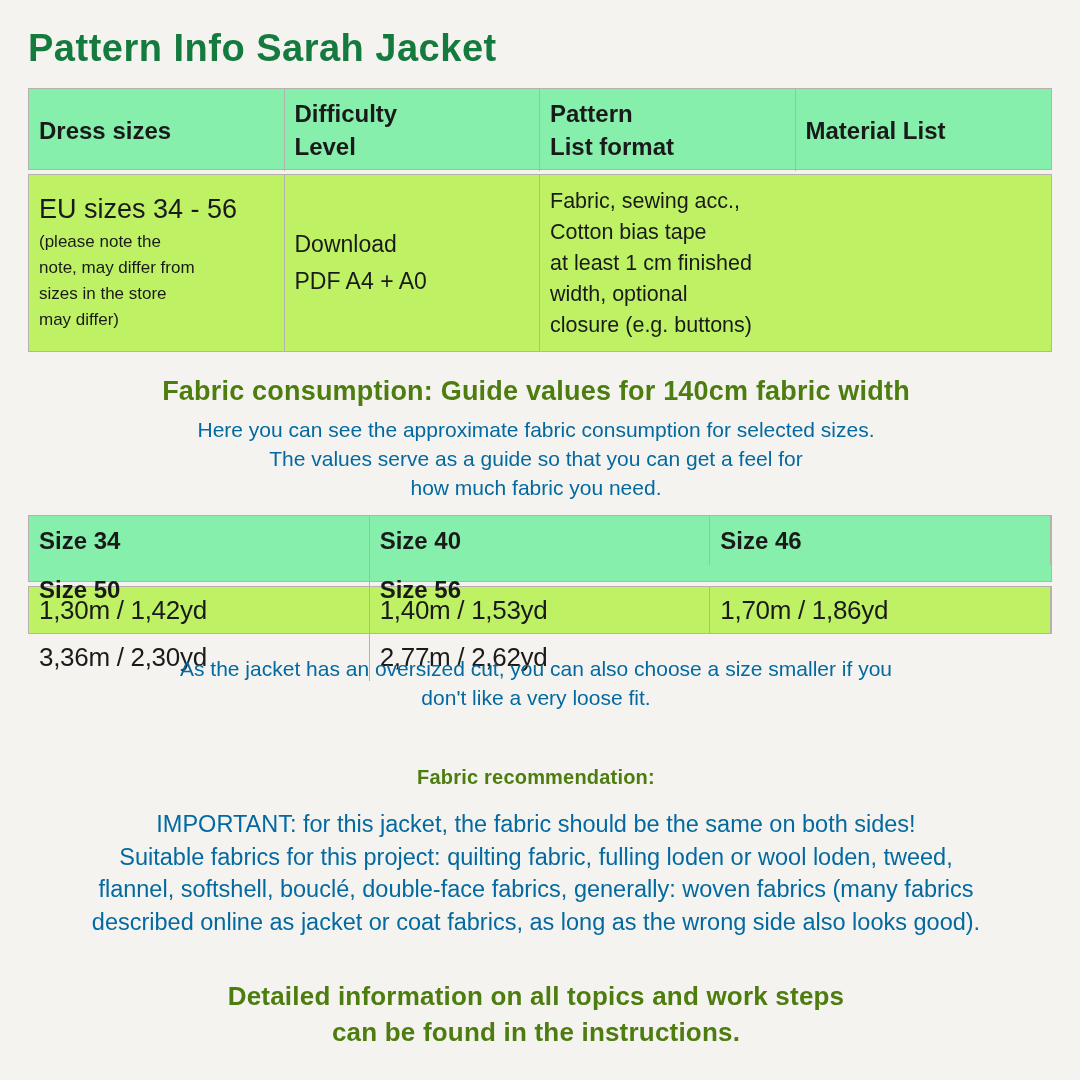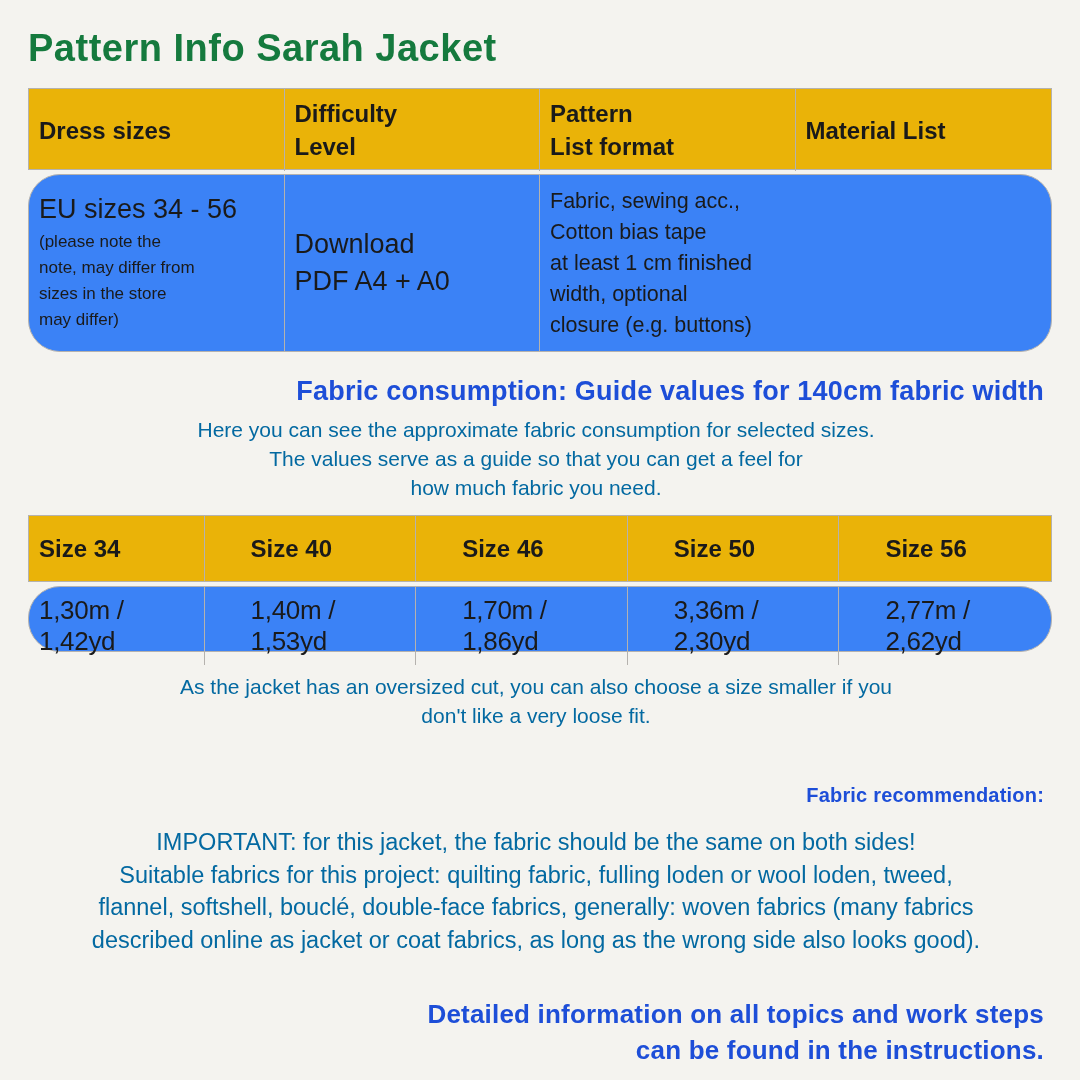--- a/index.html
+++ b/index.html
@@ -28,64 +28,64 @@
     letter-spacing: 0.5px;
     color: #157a3e;
   }
   
   .tbl {
     width: 1024px;
   }
   .tbl-row {
     display: grid;
     grid-template-columns: repeat(4, 1fr);
-    background: #eab308;
+    background: #86efac;
     border: 1px solid #b5b2ae;
     box-sizing: border-box;
   }
-  .tbl-row.cols5 { grid-template-columns: repeat(5, 1fr); gap: 36px; }
-  .tbl-row.body  { background: #3b82f6; border-radius: 32px; }
+  .tbl-row.cols5 { grid-template-columns: repeat(3, 1fr); }
+  .tbl-row.body  { background: #bef264; }
   .tbl-row + .tbl-row { margin-top: 4px; }
   .cell {
     box-sizing: border-box;
     padding: 8px 10px;
     display: flex;
     flex-direction: column;
     justify-content: center;
   }
   .cell:not(:last-child) { border-right: 1px solid #b5b2ae; }
   .cell.hdr {
     font-weight: bold;
     font-size: 24px;
     line-height: 33px;
     white-space: pre-line;
   }
   .info-hdr-row { height: 82px; }
   .info-body-row { height: 178px; }
   .dress-main { font-size: 27px; line-height: 32px; }
   .dress-note { font-size: 17px; line-height: 26px; margin-top: 4px; white-space: pre-line; }
   .difficulty { font-size: 27px; }
-  .pattern-format { font-size: 27px; line-height: 37px; white-space: pre-line; }
+  .pattern-format { font-size: 23px; line-height: 37px; white-space: pre-line; }
   .material-list { font-size: 21.5px; line-height: 31px; white-space: pre-line; }
   .size-hdr-row { height: 67px; }
-  .size-body-row { height: 66px; }
+  .size-body-row { height: 48px; }
   .size-value { font-size: 26px; letter-spacing: -0.3px; }
   
   .green-center {
     text-align: center;
     color: #0369a1;
     white-space: pre-line;
   }
   .section-heading {
     margin: 22px 0 0 0;
     font-size: 27px;
     line-height: 34px;
     font-weight: bold;
-    text-align: right;
-    color: #1d4ed8;
+    text-align: center;
+    color: #4d7c0f;
     letter-spacing: 0.2px;
   }
   .intro-text {
     margin-top: 7px;
     font-size: 21px;
     line-height: 29px;
   }
   .oversize-note {
     margin-top: 20px;
     font-size: 21px;

